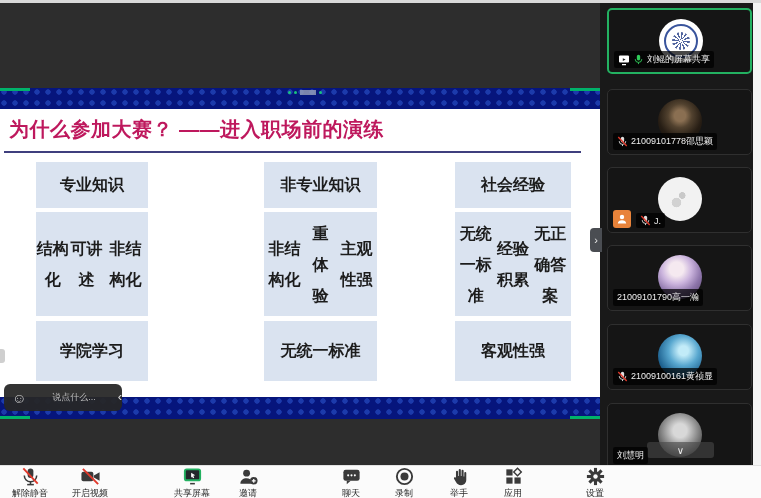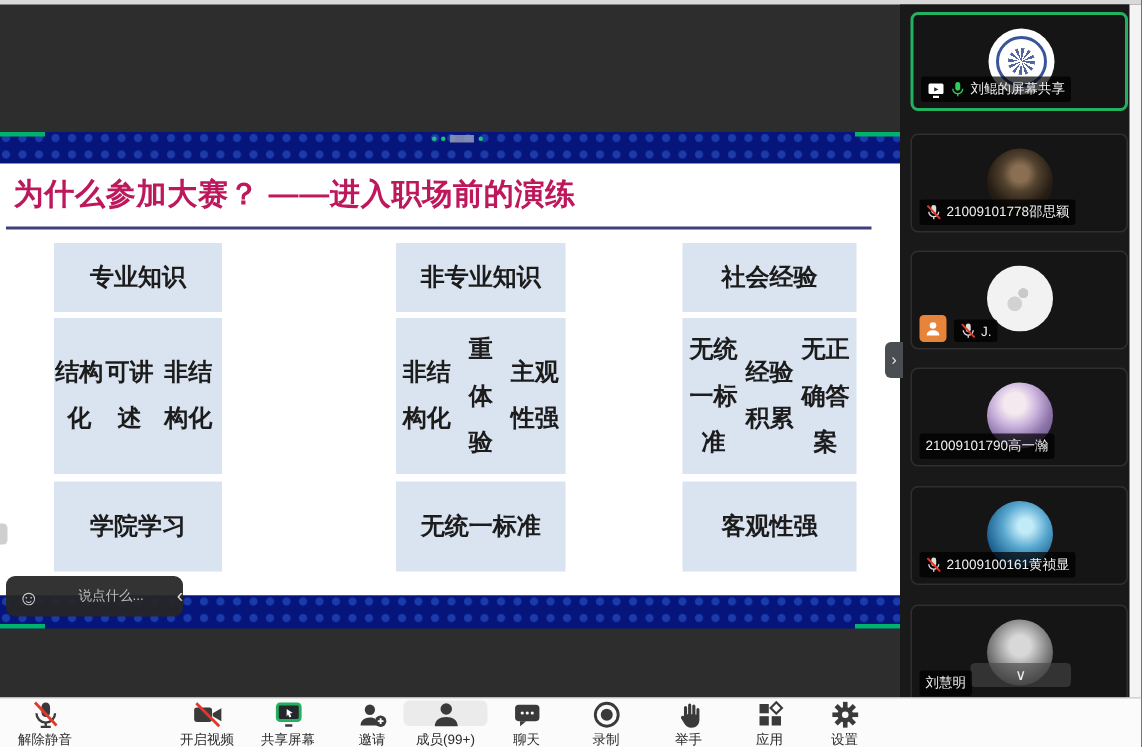--- a/index.html
+++ b/index.html
@@ -243,21 +243,21 @@
             <rect x="8" y="2.5" width="6" height="10" rx="3" fill="#3a3a3a"></rect>
             <path d="M4.5 10a6.5 6.5 0 0 0 13 0" fill="none" stroke="#3a3a3a" stroke-width="1.6"></path>
             <line x1="11" y1="16.5" x2="11" y2="19" stroke="#3a3a3a" stroke-width="1.6"></line>
             <line x1="7.5" y1="19.5" x2="14.5" y2="19.5" stroke="#3a3a3a" stroke-width="1.6"></line>
             <line x1="3.5" y1="2.5" x2="18.5" y2="18.5" stroke="#e0392b" stroke-width="2"></line>
           </svg>
       </span>
       <span class="tlabel">解除静音</span>
     </div>
 
-    <div class="titem" style="left:64px;margin-left:48px;">
+    <div class="titem" style="left:64px;">
       <span class="ticon">
         <svg width="21" height="21" viewBox="0 0 22 22">
             <rect x="1.5" y="6" width="12.5" height="10" rx="2" fill="#3a3a3a"></rect>
             <path d="M14.5 10l6-3.5v9l-6-3.5z" fill="#3a3a3a"></path>
             <line x1="3" y1="3" x2="19" y2="19" stroke="#e0392b" stroke-width="2"></line>
           </svg>
       </span>
       <span class="tlabel">开启视频</span>
     </div>
 
@@ -277,29 +277,20 @@
         <svg width="21" height="21" viewBox="0 0 22 22">
             <circle cx="9" cy="7.5" r="3.6" fill="#3a3a3a"></circle>
             <path d="M2.5 18.5c0-3.6 2.9-5.6 6.5-5.6 1.4 0 2.7.3 3.7.9a5 5 0 0 0 2.3 4.7z" fill="#3a3a3a"></path>
             <circle cx="16.5" cy="15.5" r="4" fill="#3a3a3a"></circle>
             <path d="M16.5 13.5v4M14.5 15.5h4" stroke="#fff" stroke-width="1.3"></path>
           </svg>
       </span>
       <span class="tlabel">邀请</span>
     </div>
 
-    <div class="titem hl" style="left:269px;width:56px;">
-      <span class="ticon">
-        <svg width="21" height="21" viewBox="0 0 22 22">
-            <circle cx="11" cy="7" r="4" fill="#3a3a3a"></circle>
-            <path d="M3 19c0-4.4 3.6-6.5 8-6.5s8 2.1 8 6.5z" fill="#3a3a3a"></path>
-          </svg>
-      </span>
-      <span class="tlabel">成员(99+)</span>
-    </div>
 
     <div class="titem" style="left:328px;width:46px;">
       <span class="ticon">
         <svg width="21" height="21" viewBox="0 0 22 22">
             <rect x="2.5" y="4" width="17" height="11.5" rx="2.5" fill="#3a3a3a"></rect>
             <path d="M6 15.5v3.5l4.2-3.5z" fill="#3a3a3a"></path>
             <circle cx="7.5" cy="9.8" r="1.1" fill="#fff"></circle>
             <circle cx="11" cy="9.8" r="1.1" fill="#fff"></circle>
             <circle cx="14.5" cy="9.8" r="1.1" fill="#fff"></circle>
           </svg>
@@ -331,21 +322,21 @@
         <svg width="21" height="21" viewBox="0 0 22 22">
             <rect x="3.5" y="3.5" width="6.5" height="6.5" fill="#3a3a3a"></rect>
             <rect x="3.5" y="12" width="6.5" height="6.5" fill="#3a3a3a"></rect>
             <rect x="12" y="12" width="6.5" height="6.5" fill="#3a3a3a"></rect>
             <rect x="12.4" y="3.4" width="5.6" height="5.6" transform="rotate(45 15.2 6.2)" fill="none" stroke="#3a3a3a" stroke-width="1.5"></rect>
           </svg>
       </span>
       <span class="tlabel">应用</span>
     </div>
 
-    <div class="titem" style="left:540px;width:46px;">
+    <div class="titem" style="left:572px;width:46px;">
       <span class="ticon">
         <svg width="21" height="21" viewBox="0 0 22 22">
             <g fill="#3a3a3a">
               <rect x="9.4" y="2" width="3.2" height="18"></rect>
               <rect x="9.4" y="2" width="3.2" height="18" transform="rotate(45 11 11)"></rect>
               <rect x="9.4" y="2" width="3.2" height="18" transform="rotate(90 11 11)"></rect>
               <rect x="9.4" y="2" width="3.2" height="18" transform="rotate(135 11 11)"></rect>
             </g>
             <circle cx="11" cy="11" r="5.4" fill="#3a3a3a"></circle>
             <circle cx="11" cy="11" r="2.3" fill="#fbfbfb"></circle>

